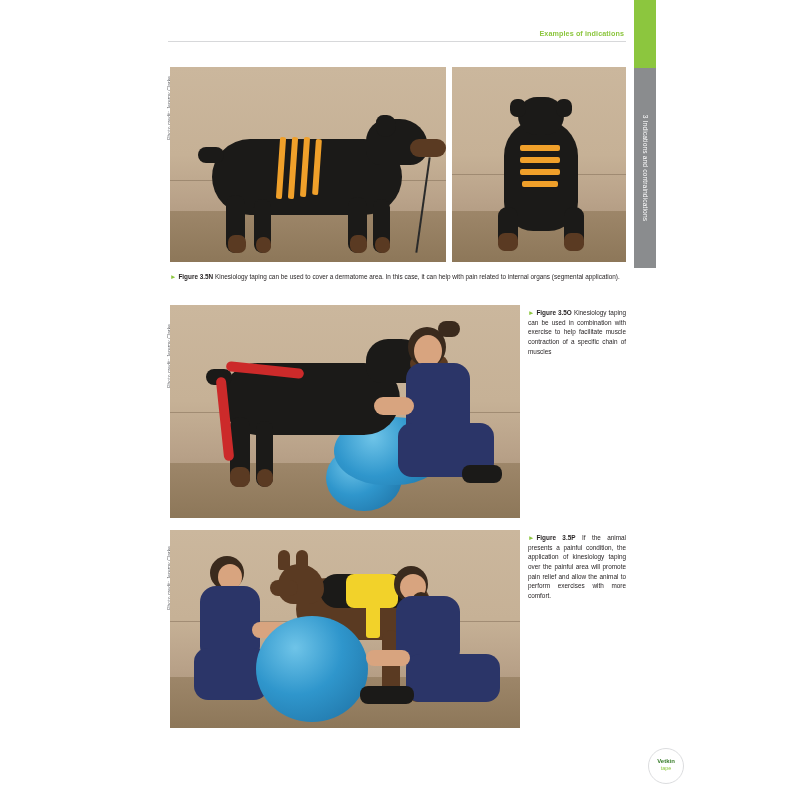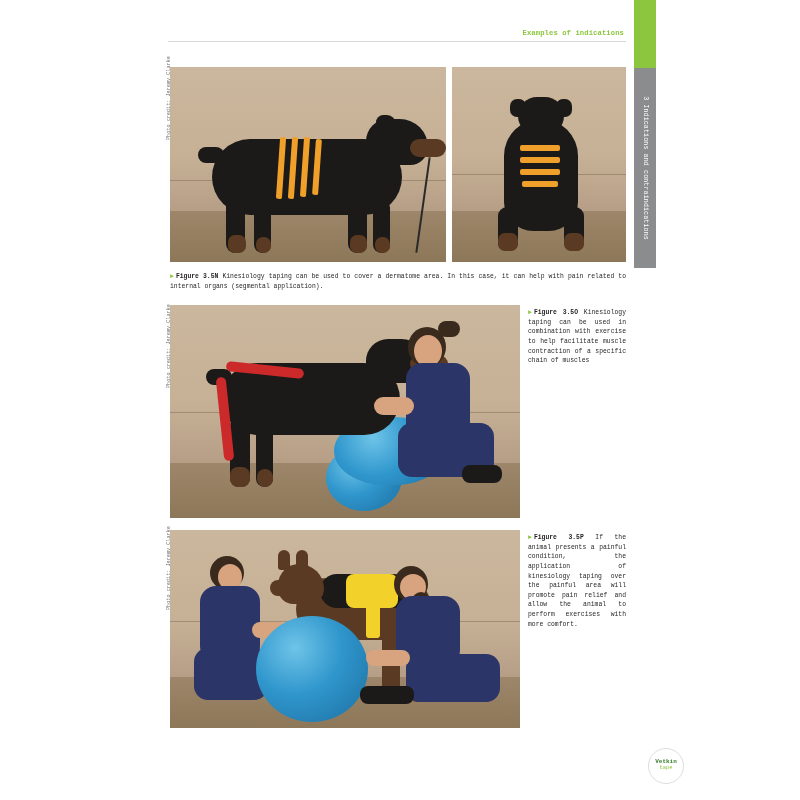--- a/index.html
+++ b/index.html
@@ -12,21 +12,20 @@
   }
   body {
     font-family: "Liberation Sans", sans-serif;
     color: #231f20;
   }
   #page {
     position: relative;
     width: 800px;
     height: 568px;
     background: #ffffff;
-    font-family: Liberation Mono, monospace;
   }
 
   
   .tab-green {
     position: absolute;
     left: 634px;
     top: 0px;
     width: 22px;
     height: 68px;
     background: #8cc63e;

